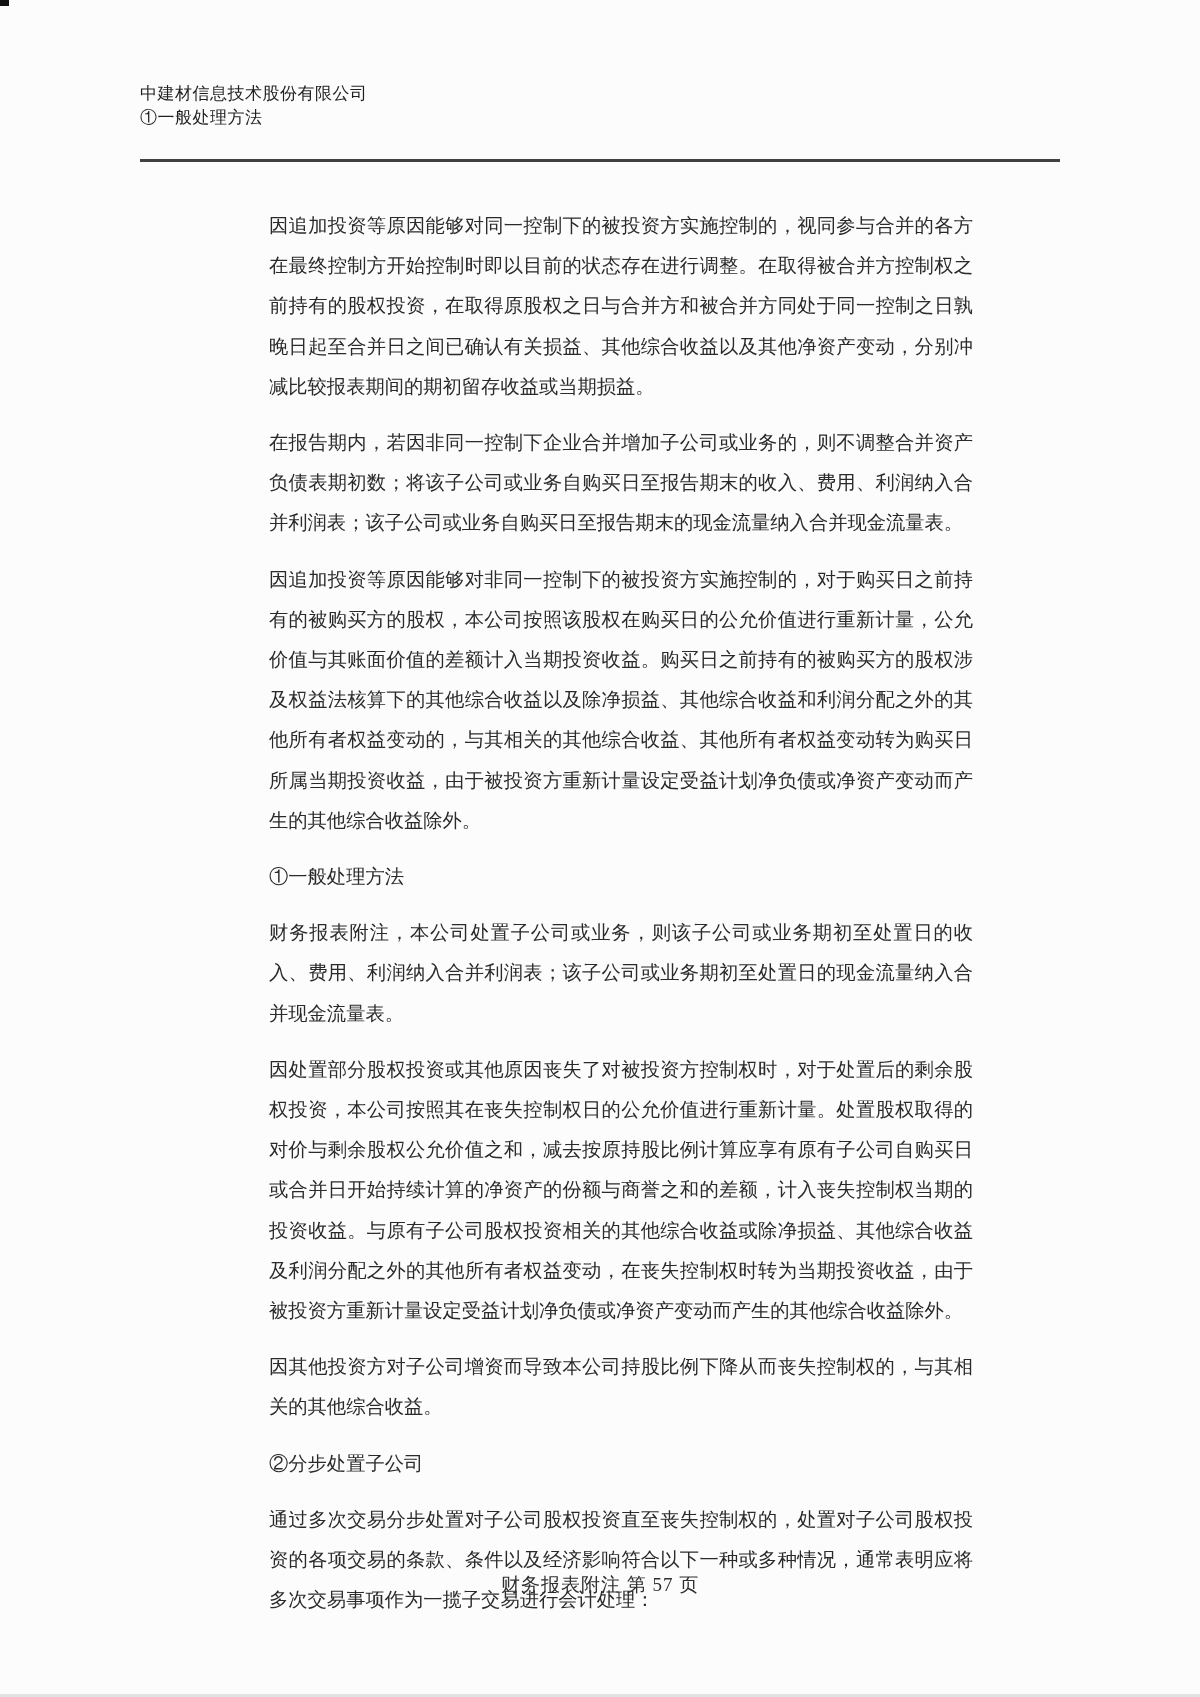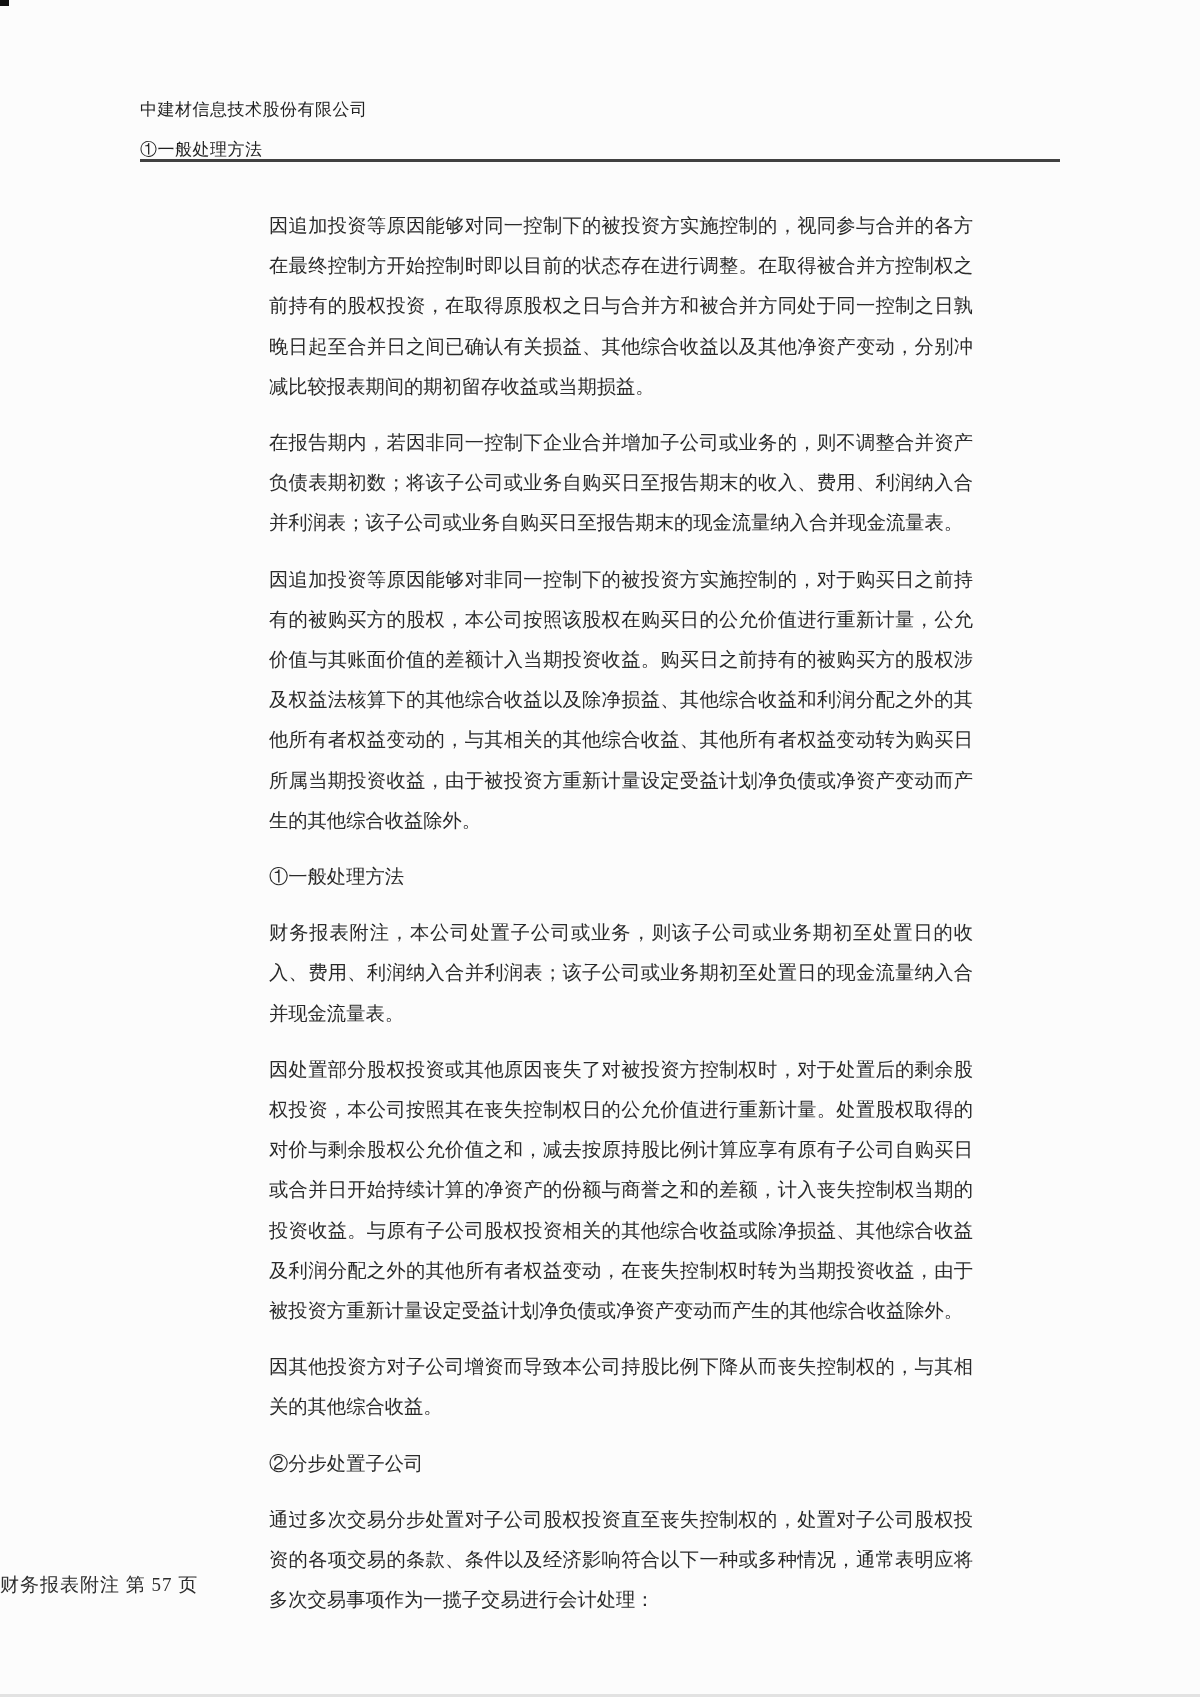--- a/index.html
+++ b/index.html
@@ -34,21 +34,21 @@
   .doc-header {
     position: absolute;
     left: 140px;
     top: 82px;
     width: 920px;
     font-size: 17px;
     line-height: 24px;
     color: #1f1f1f;
     letter-spacing: 0.5px;
   }
-  .doc-header .hline { white-space: nowrap; margin-top: 16px; }
+  .doc-header .hline { white-space: nowrap; }
   .header-rule {
     position: absolute;
     left: 140px;
     top: 159px;
     width: 920px;
     height: 3px;
     background: #414141;
   }
   .doc-body {
     position: absolute;
@@ -63,20 +63,21 @@
     margin: 16px;
     text-align: justify;
     text-justify: inter-ideograph;
     word-break: break-all;
   }
   .doc-footer {
     position: absolute;
     left: 0;
     top: 1572px;
     width: 1200px;
+    text-align: center;
     font-size: 19px;
     letter-spacing: 1px;
     color: #2e2e2e;
   }
 </style>
 </head>
 <body>
 
 <div class="corner-artifact"></div>
 

